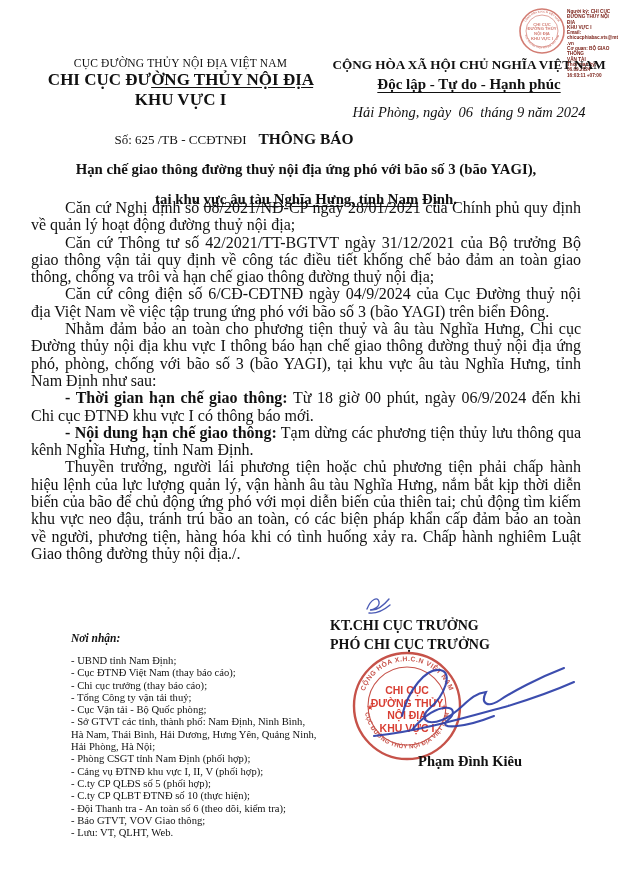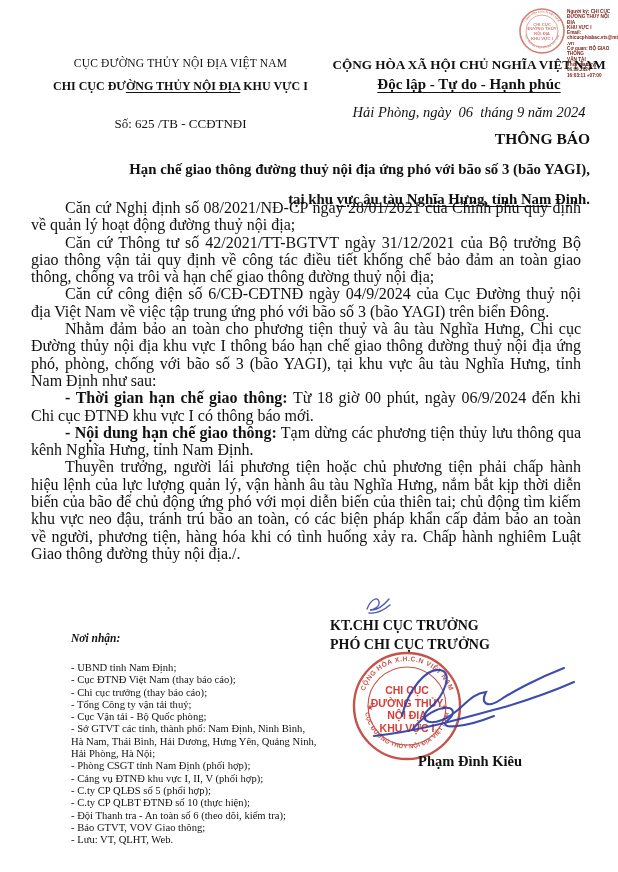--- a/index.html
+++ b/index.html
@@ -14,42 +14,42 @@
   .esign-text {
     position:absolute; left:567px; top:9px; width:50px;
     font-family:"Liberation Sans","DejaVu Sans",sans-serif;
     font-size:4.7px; line-height:5.3px; font-weight:bold; color:#7a2017;
   }
 
   
   .hdr-left  { position:absolute; left:38px;  top:57px; width:285px; text-align:center; }
   .hdr-right { position:absolute; left:328px; top:57px; width:282px; text-align:center; }
   .hl1 { font-size:11.5px; letter-spacing:.2px; }
-  .hl2 { font-size:12px; font-weight:bold; margin-top:10px; }
+  .hl2 { font-size:17px; font-weight:bold; margin-top:1px; }
   .hl2 .u { text-decoration:underline; text-underline-offset:2px; }
   .doc-no { font-size:13px; margin-top:22px; }
   .hr1 { font-size:13.2px; font-weight:bold; }
   .hr2 { font-size:15px; font-weight:bold; text-decoration:underline; text-underline-offset:2.5px; margin-top:3px; }
   .date-line { font-size:14.5px; font-style:italic; margin-top:11px; white-space:pre; }
 
   
-  .title-block { position:absolute; left:40px; top:130px; width:550px; text-align:right; }
+  .title-block { position:absolute; left:31px; top:130px; width:550px; text-align:center; }
   .t-head { font-size:15.5px; font-weight:bold; }
   .t-sub  { font-size:14.8px; font-weight:bold; line-height:18px; margin-top:12px; }
   .t-sub .u { text-decoration:underline; text-underline-offset:2px; }
 
   
   .body-block { position:absolute; left:31px; top:199px; width:550px; text-align:justify; }
   .para { margin:0; font-size:16px; line-height:17.3px; text-indent:34px; }
 
   .scribble-initials { position:absolute; left:362px; top:594px; }
 
   
   .recipients { position:absolute; left:71px; top:632px; width:290px; }
-  .rec-label { font-size:11.5px; font-weight:bold; font-style:italic; margin-bottom:18px; }
+  .rec-label { font-size:11.5px; font-weight:bold; font-style:italic; margin-bottom:11px; }
   .rec-item  { font-size:10.6px; line-height:12.3px; }
 
   .sig-titles { position:absolute; left:330px; top:617px; width:280px; 
                 font-size:14px; font-weight:bold; line-height:18.5px; }
   .big-stamp  { position:absolute; left:351px; top:650px; width:112px; height:112px; opacity:.88; }
   .signature  { position:absolute; left:368px; top:652px; width:212px; height:96px; }
   .signer     { position:absolute; left:380px; top:753px; width:180px; text-align:center;
                 font-size:14.5px; font-weight:bold; }
 
   .stamp-sans { font-family:"Liberation Sans","DejaVu Sans",sans-serif; }

